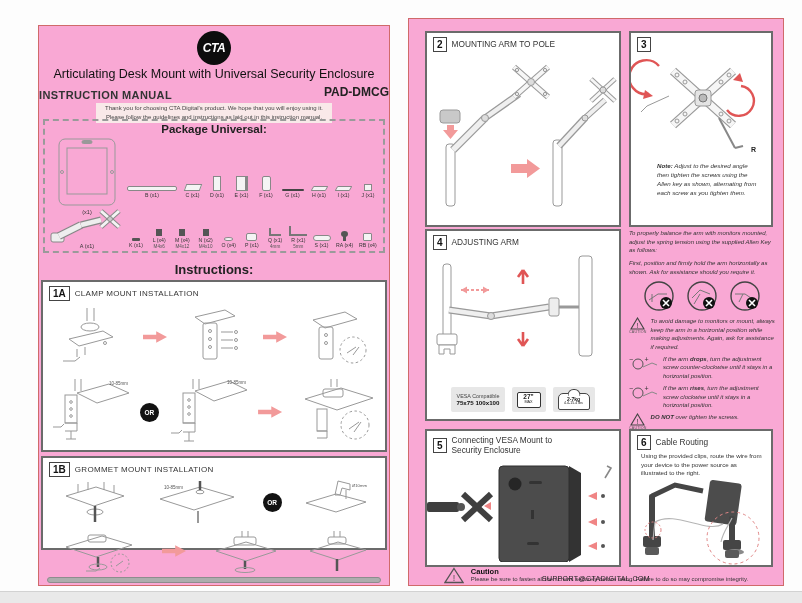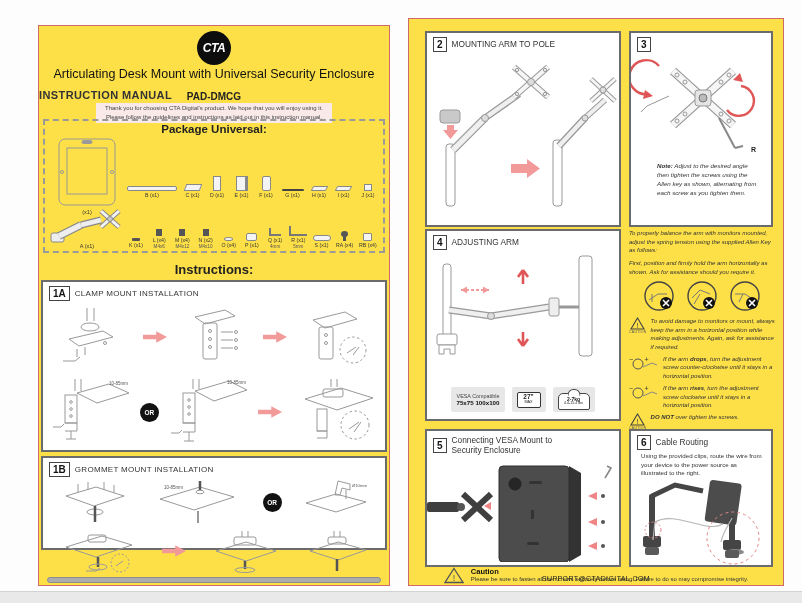--- a/index.html
+++ b/index.html
@@ -1,27 +1,27 @@
 <!DOCTYPE html>
 <html><head>
 <meta charset="utf-8">
 <style>
   * { box-sizing:border-box; margin:0; padding:0; }
   html,body { width:802px; height:603px; background:#fdfdfd; font-family:"Liberation Sans",sans-serif; color:#222; overflow:hidden; position:relative; }
 
   .bottombar { position:absolute; left:0; bottom:0; width:802px; height:12px; background:#e9e9e9; border-top:1px solid #d2d2d2; }
 
-  .page { position:absolute; background:#fde047; border:1px solid #d06a6a; }
+  .page { position:absolute; background:#f9a8d4; border:1px solid #d06a6a; }
   #pageL { left:38px; top:25px; width:352px; height:561px; }
   #pageR { left:408px; top:18px; width:376px; height:568px; }
 
   
   .logo { position:absolute; left:50%; top:5px; transform:translateX(-50%); width:34px; height:34px; border-radius:50%; background:#0d0d0d; color:#fff; display:flex; align-items:center; justify-content:center; font-weight:bold; font-style:italic; font-size:12px; letter-spacing:-0.5px; }
   .m-title { position:absolute; top:41px; left:0; right:0; text-align:center; font-size:12.5px; color:#111; }
-  .m-model { position:absolute; top:65px; left:0; right:0; text-align:center; font-size:10px; font-weight:bold; }
+  .m-model { position:absolute; top:59px; left:0; right:0; text-align:right; font-size:12px; font-weight:bold; }
   .m-manual { position:absolute; top:63px; left:0; right:0; font-size:11px; font-weight:bold; letter-spacing:0.4px; color:#333; }
   .m-intro { position:absolute; top:77px; left:50%; transform:translateX(-50%); width:236px; background:#f9e9e9; padding:1px 3px; text-align:center; font-size:6px; line-height:1.5; color:#444; }
 
   
   .pkg { position:absolute; left:4px; right:4px; top:93px; height:134px; border:2px dashed #9a9a9a; }
   .pkg-title { text-align:center; font-size:11.5px; font-weight:bold; margin-top:2px; }
   .enc { position:absolute; left:12px; top:16px; }
   .enc-label { position:absolute; left:12px; top:88px; width:60px; text-align:center; font-size:5.5px; color:#333; }
   .armS { position:absolute; left:4px; top:88px; }
   .arm-label { position:absolute; left:4px; top:122px; width:76px; text-align:center; font-size:5.5px; color:#333; }

